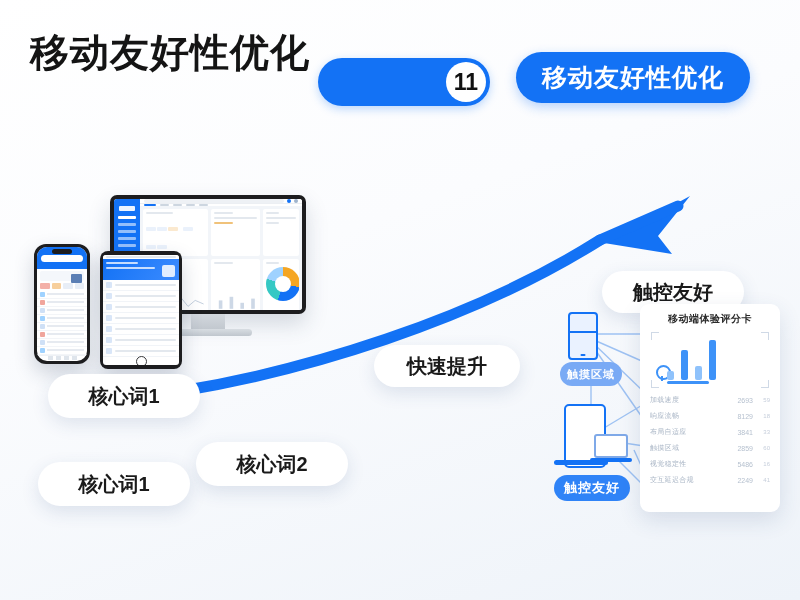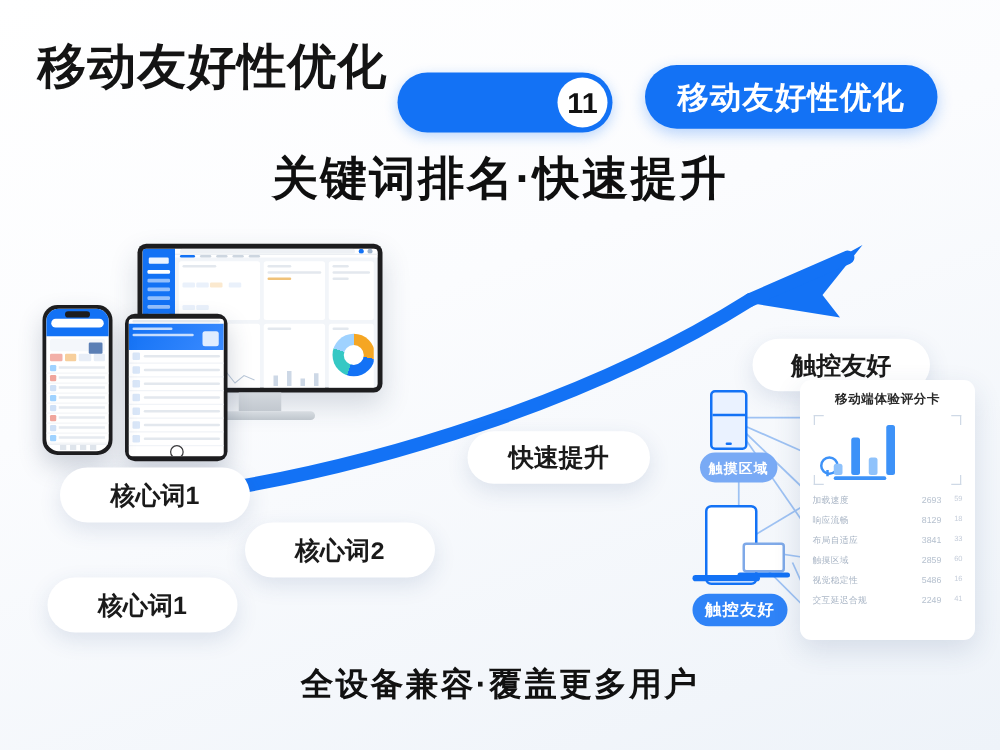--- a/index.html
+++ b/index.html
@@ -126,21 +126,21 @@
   .ph-bar u{width:5px;height:4px;background:#dfe5ec;display:block;text-decoration:none;}
 
   
   .kw{
     position:absolute;background:#fff;border-radius:24px;
     font-size:20px;font-weight:bold;color:#1a1a1a;
     display:flex;align-items:center;justify-content:center;
     box-shadow:0 6px 18px rgba(40,70,120,.13);white-space:nowrap;
   }
   #kw1{left:48px;top:374px;width:152px;height:44px;}
-  #kw2{left:196px;top:418px;width:152px;height:44px;font-family:Liberation Mono, monospace;}
+  #kw2{left:196px;top:442px;width:152px;height:44px;}
   #kw3{left:38px;top:462px;width:152px;height:44px;}
   #kwLayout{left:374px;top:345px;width:146px;height:42px;}
   #kwTouch{left:602px;top:271px;width:142px;height:42px;}
 
   
   .diagram{position:absolute;left:548px;top:300px;width:232px;height:215px;}
   .diag-svg{position:absolute;left:0;top:0;width:232px;height:215px;}
 
   .d-phone-sm{position:absolute;left:20px;top:12px;width:26px;height:44px;border:2px solid #1372f5;border-radius:4px;background:#eaf2ff;}
   .d-phone-sm:before{content:"";position:absolute;left:0;right:0;top:17px;height:2px;background:#1372f5;}
@@ -194,21 +194,20 @@
 <div class="stage">
 
   <div class="hdr-title">移动友好性优化</div>
 
   <div class="top-badge">
     <span class="tb-circle">11</span>
   </div>
 
   <div class="hdr-pill">移动友好性优化</div>
 
-  <div class="hdr-sub">关键词排名·快速提升</div>
 
   <svg class="arrow-svg" viewBox="0 0 800 600">
     <path d="M176 392 C 300 372, 470 322, 600 240" stroke="#1372f5" stroke-width="11" fill="none" stroke-linecap="round"></path>
     <path d="M604 243 L690 196 L658 236 L672 254 Z" fill="#1372f5"></path>
     <path d="M600 240 L678 206" stroke="#1372f5" stroke-width="11" fill="none" stroke-linecap="round"></path>
   </svg>
 
   <div class="devices">
 
     <div class="monitor">
@@ -465,15 +464,14 @@
         </div>
         <div class="sc-row">
           <span class="sc-label">交互延迟合规</span>
           <span class="sc-val">2249</span>
           <span class="sc-delta">41</span>
         </div>
       </div>
     </div>
   </div>
 
-  <div class="footer">全设备兼容·覆盖更多用户</div>
 
 </div>
 
 </body></html>

